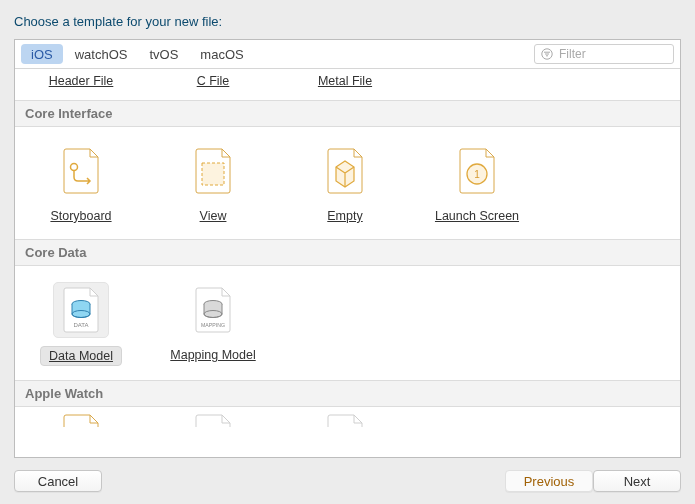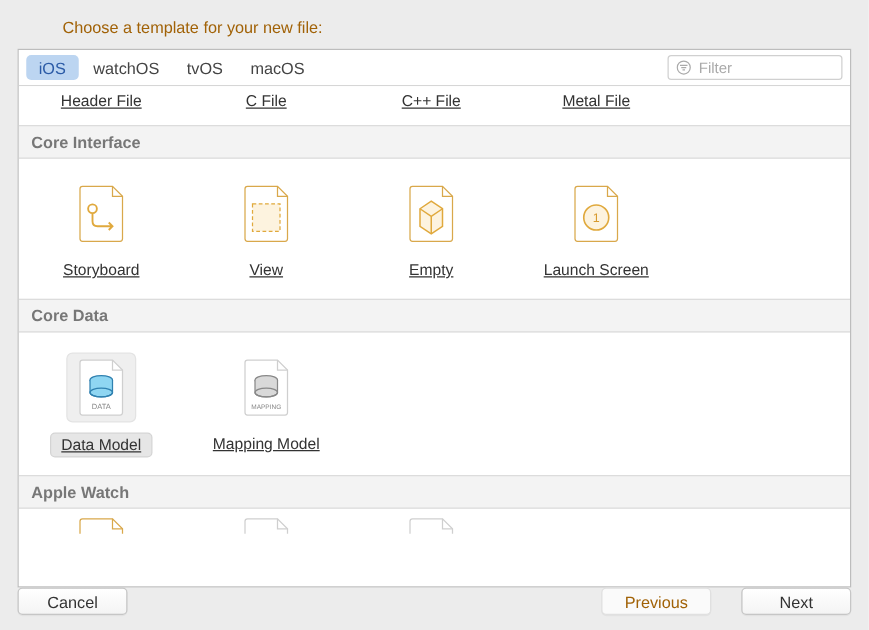--- a/index.html
+++ b/index.html
@@ -14,23 +14,22 @@
     color: #333;
   }
   .dialog {
     display: flex;
     flex-direction: column;
     height: 100%;
     padding: 14px 14px 12px 14px;
   }
   .prompt {
     font-size: 13px;
-    color: #a16207;
+    color: #0c4a6e;
     margin-bottom: 10px;
-    margin-left: 36px;
   }
   .panel {
     flex: 1;
     border: 1px solid #bdbdbd;
     background: #fff;
     display: flex;
     flex-direction: column;
     overflow: hidden;
   }
   .tabbar {
@@ -138,21 +137,22 @@
   .row.peek {
     padding: 6px 0 0 0;
     height: 20px;
     overflow: hidden;
   }
   .row.peek .item { padding-top: 0; }
 
   .footer {
     display: flex;
     align-items: center;
-    gap: 24px;
+    padding-top: 12px;
+    gap: 0;
   }
   .footer-spacer { flex: 1; }
   .btn {
     min-width: 88px;
     height: 22px;
     border: 1px solid #c6c6c6;
     border-radius: 4px;
     background: linear-gradient(#ffffff, #f4f4f4);
     font-size: 13px;
     color: #333;
@@ -197,24 +197,20 @@
         <div class="item">
 
           <div class="label">Header File</div>
         </div>
         <div class="item">
 
           <div class="label">C File</div>
         </div>
         <div class="item">
 
-          <div class="label">C++ File</div>
-        </div>
-        <div class="item">
-
           <div class="label">Metal File</div>
         </div>
       </div>
 
       <div class="section-header">Core Interface</div>
       <div class="row">
         <div class="item">
           <div class="iconwrap">
             <svg width="42" height="48" viewBox="0 0 42 48">
               <path d="M6 2h24l8 8v34a2 2 0 0 1-2 2H6a2 2 0 0 1-2-2V4a2 2 0 0 1 2-2z" fill="#fff" stroke="#d9a84b" stroke-width="1"></path>

